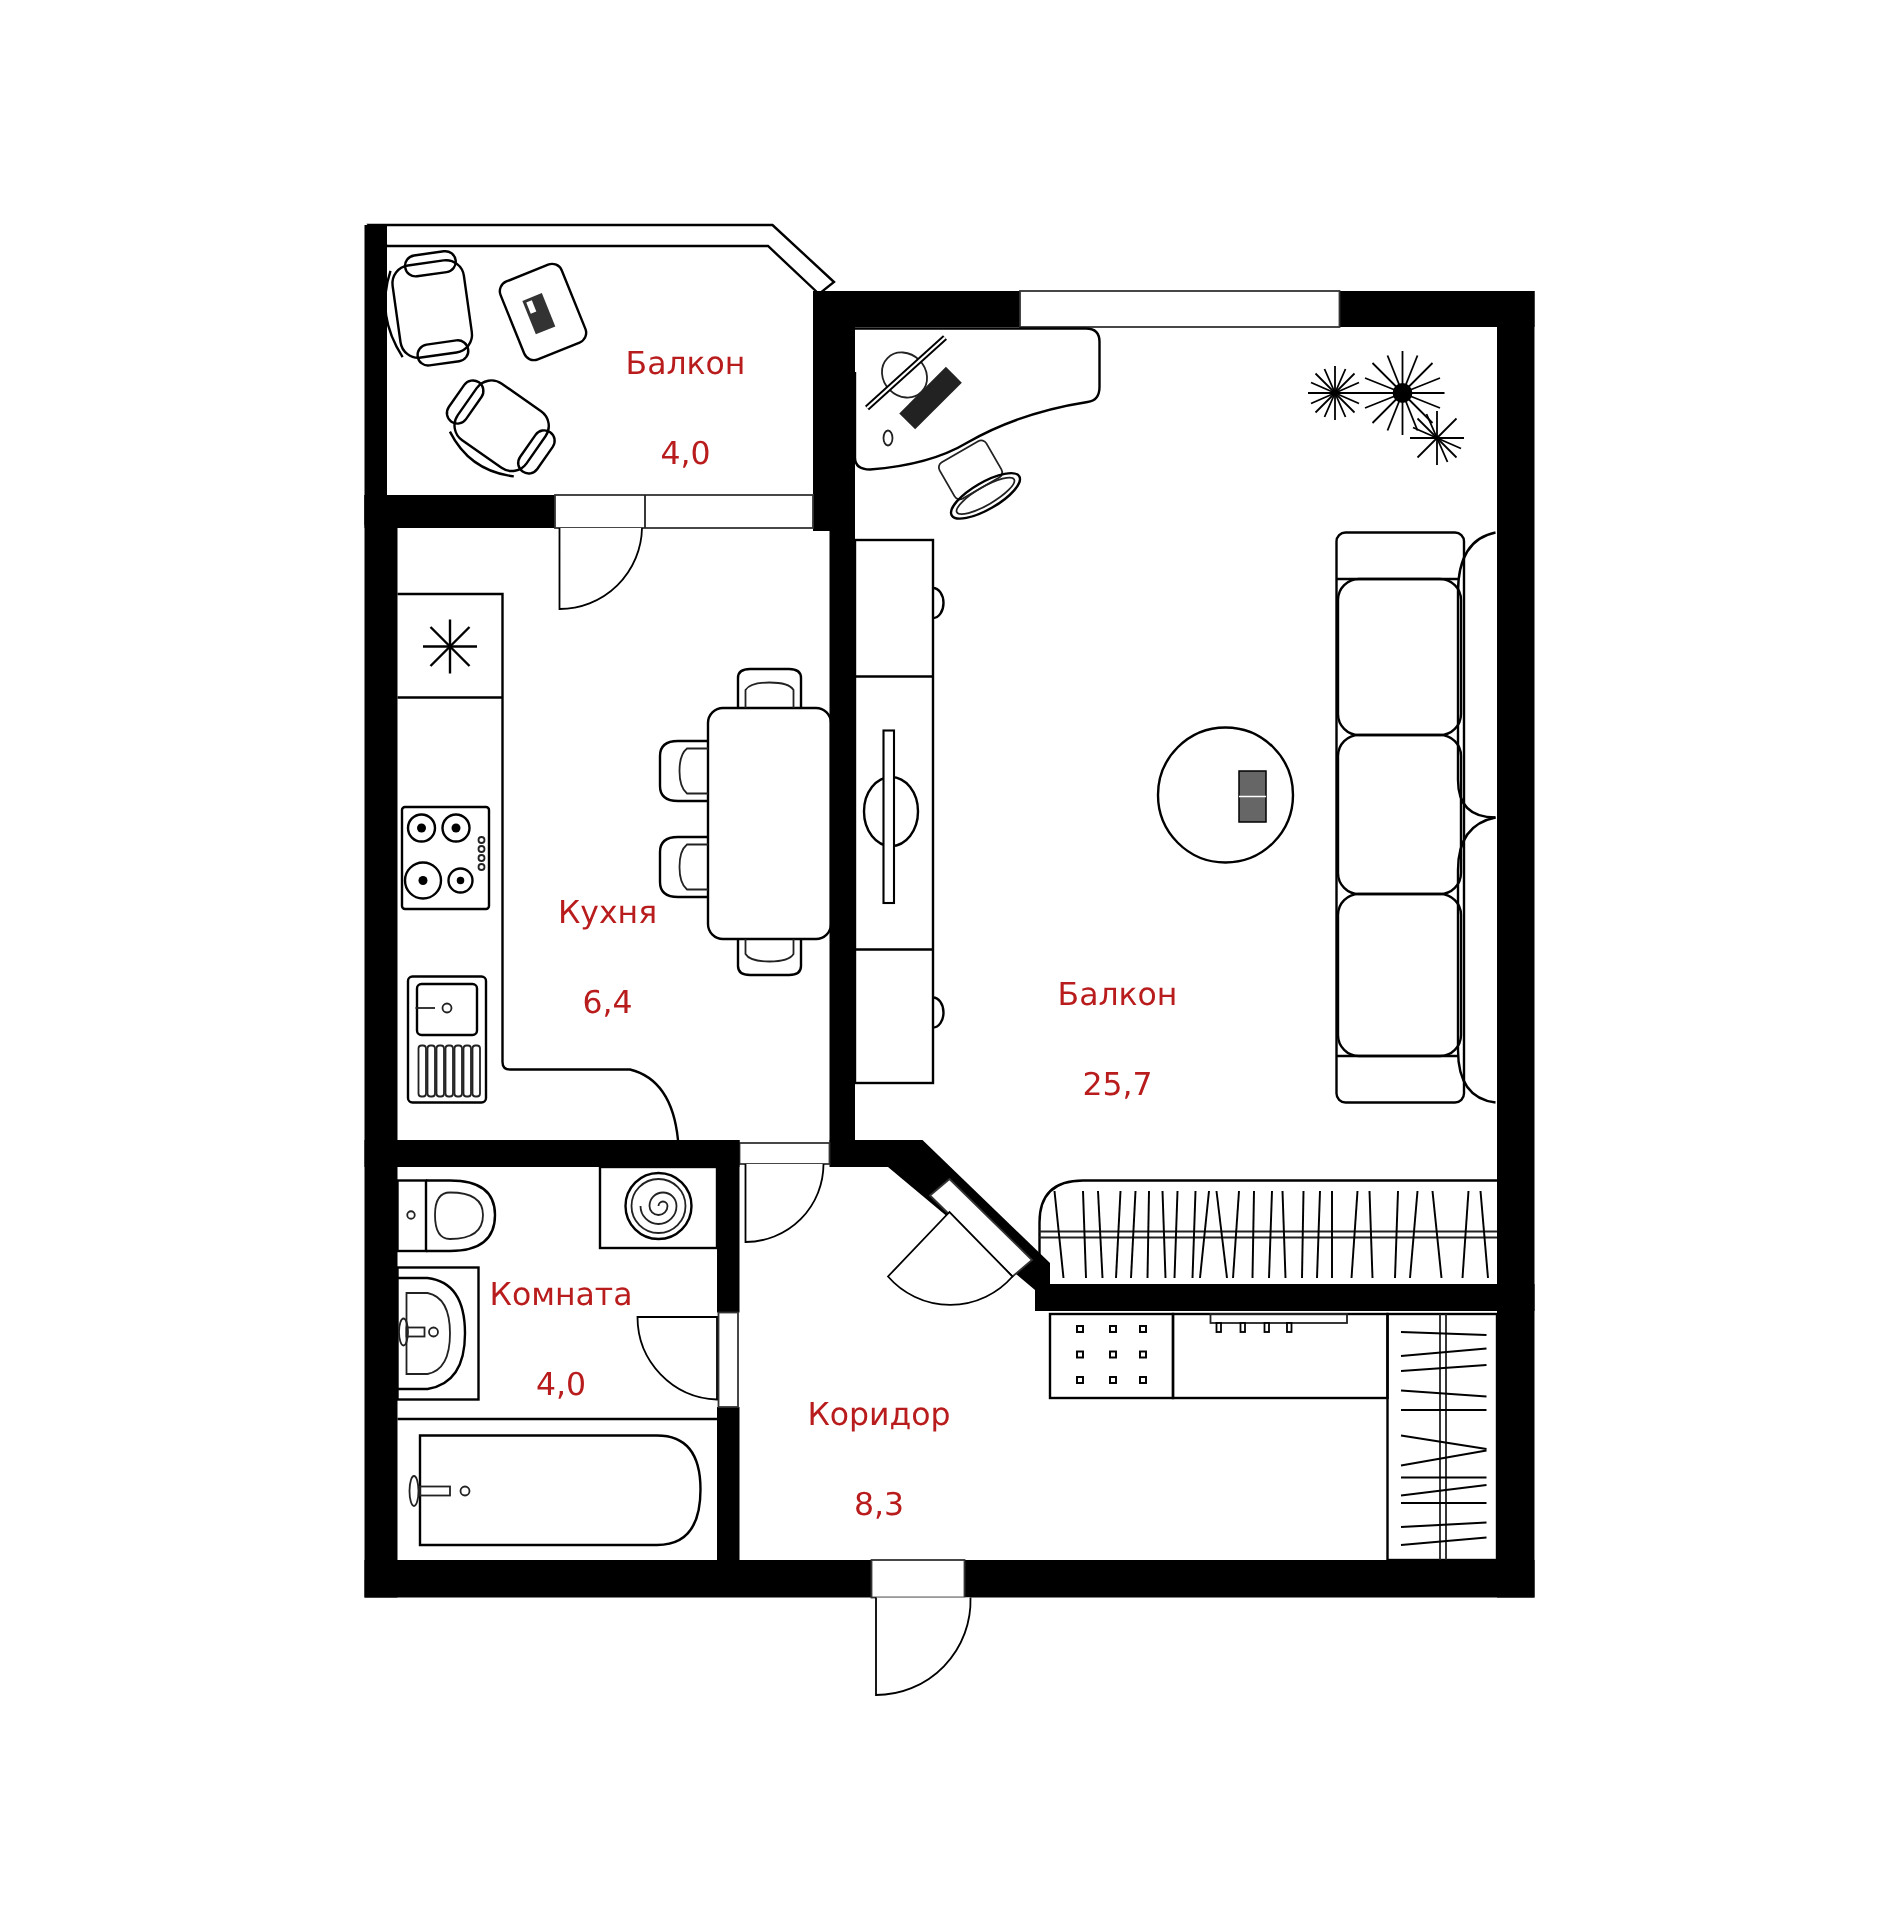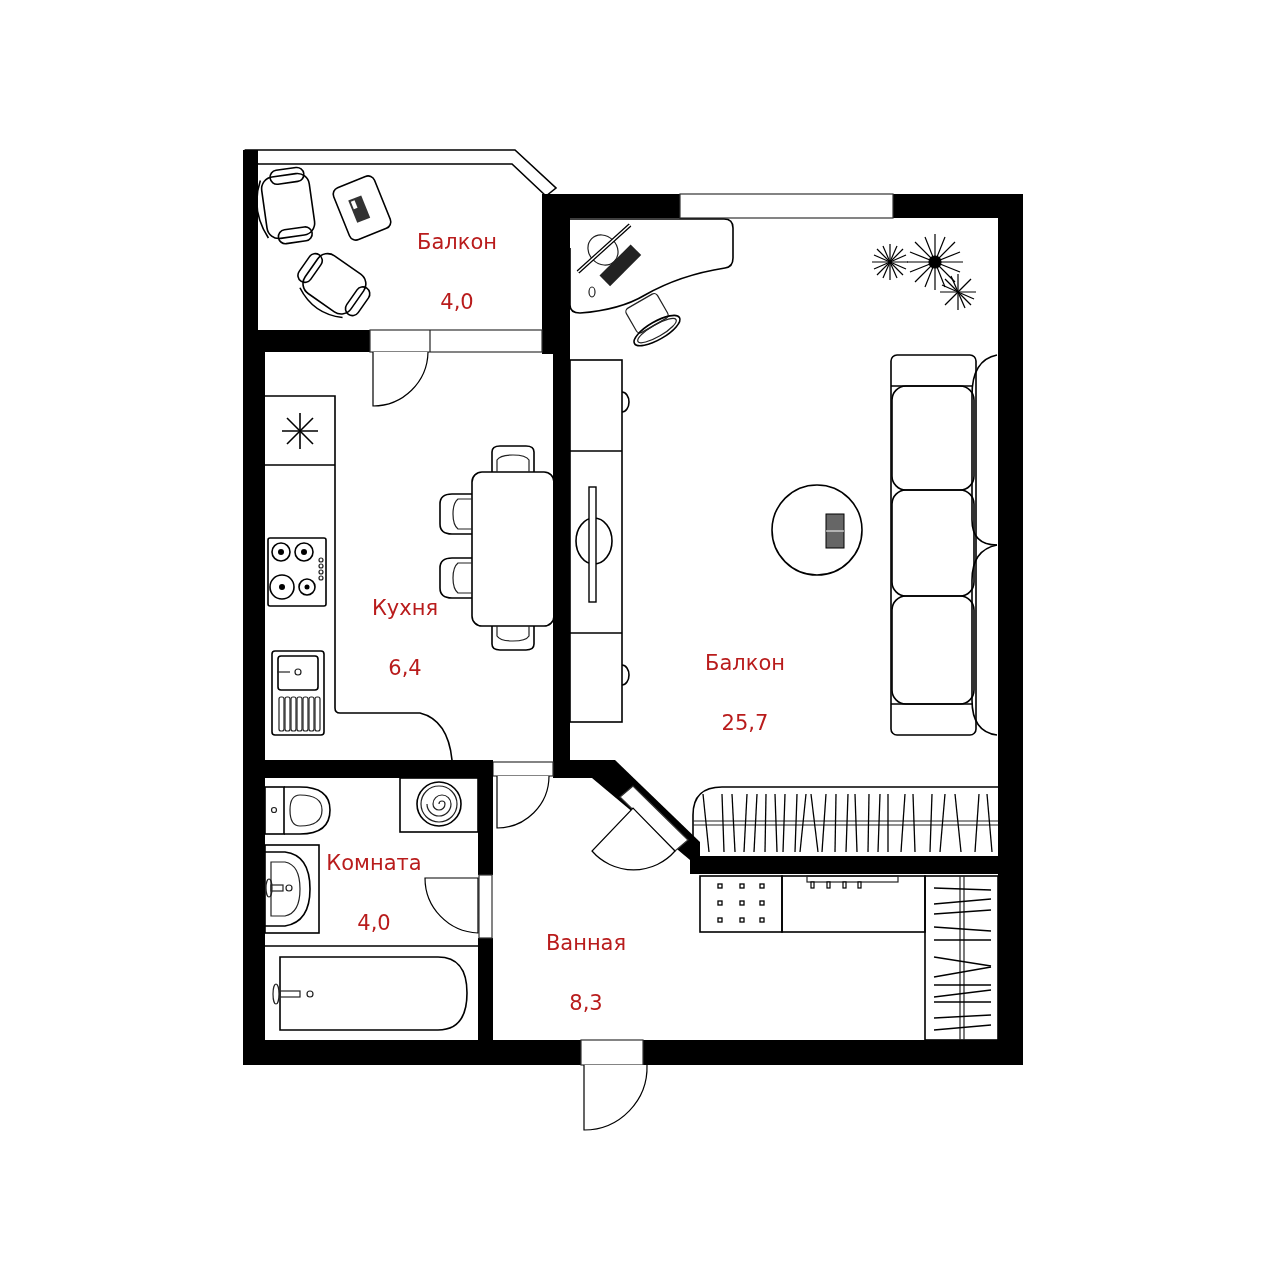--- a/index.html
+++ b/index.html
@@ -377,15 +377,15 @@
 </div>
 <div class="label" style="left:745px; top:651px;">
   <span>Балкон</span>
   <span class="area">25,7</span>
 </div>
 <div class="label" style="left:374px; top:851px;">
   <span>Комната</span>
   <span class="area">4,0</span>
 </div>
 <div class="label" style="left:586px; top:931px;">
-  <span>Ванная</span>
+  <span>Коридор</span>
   <span class="area">8,3</span>
 </div>
 
 </body></html>

